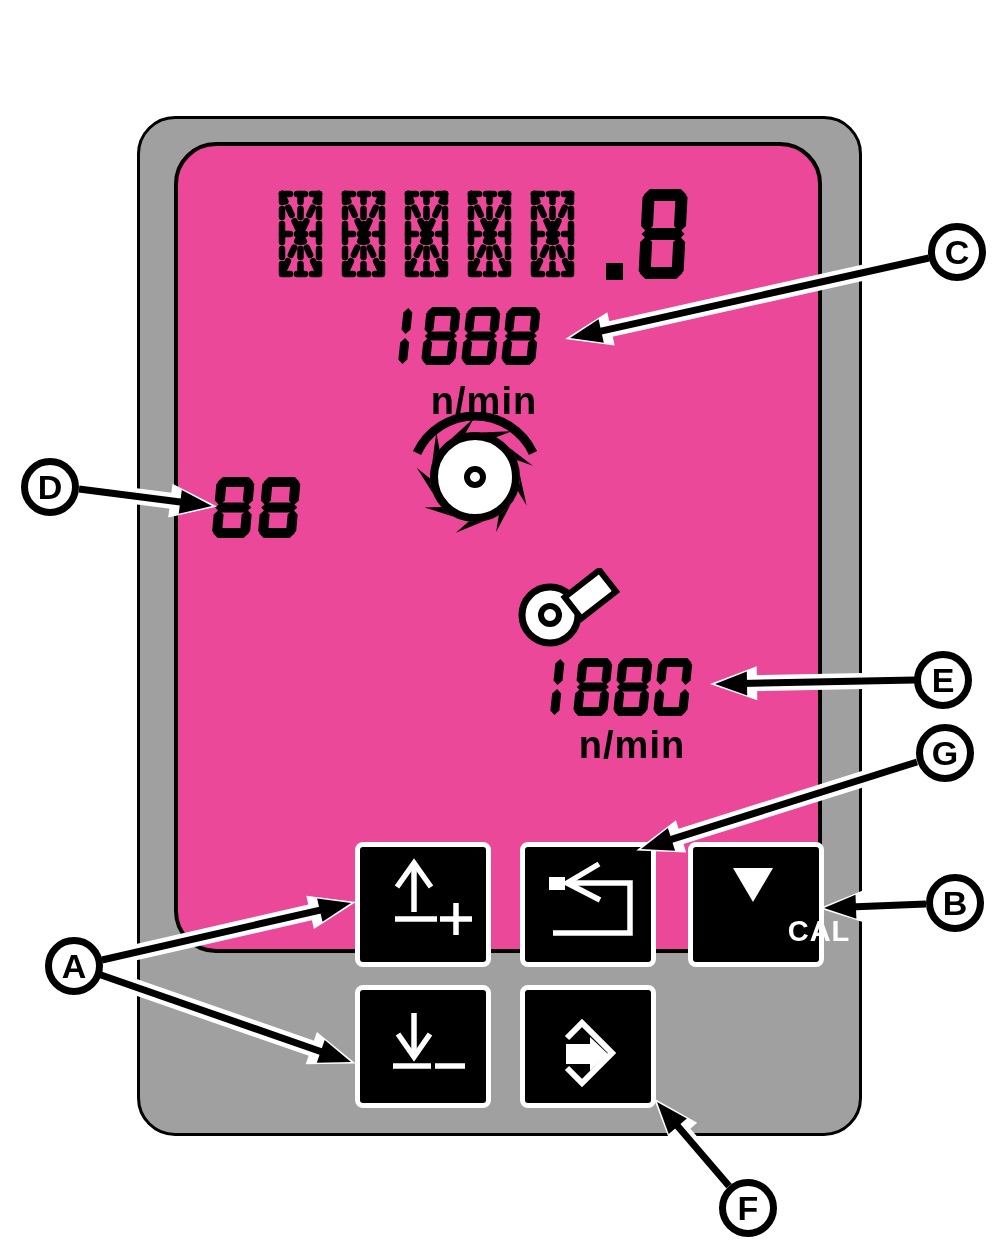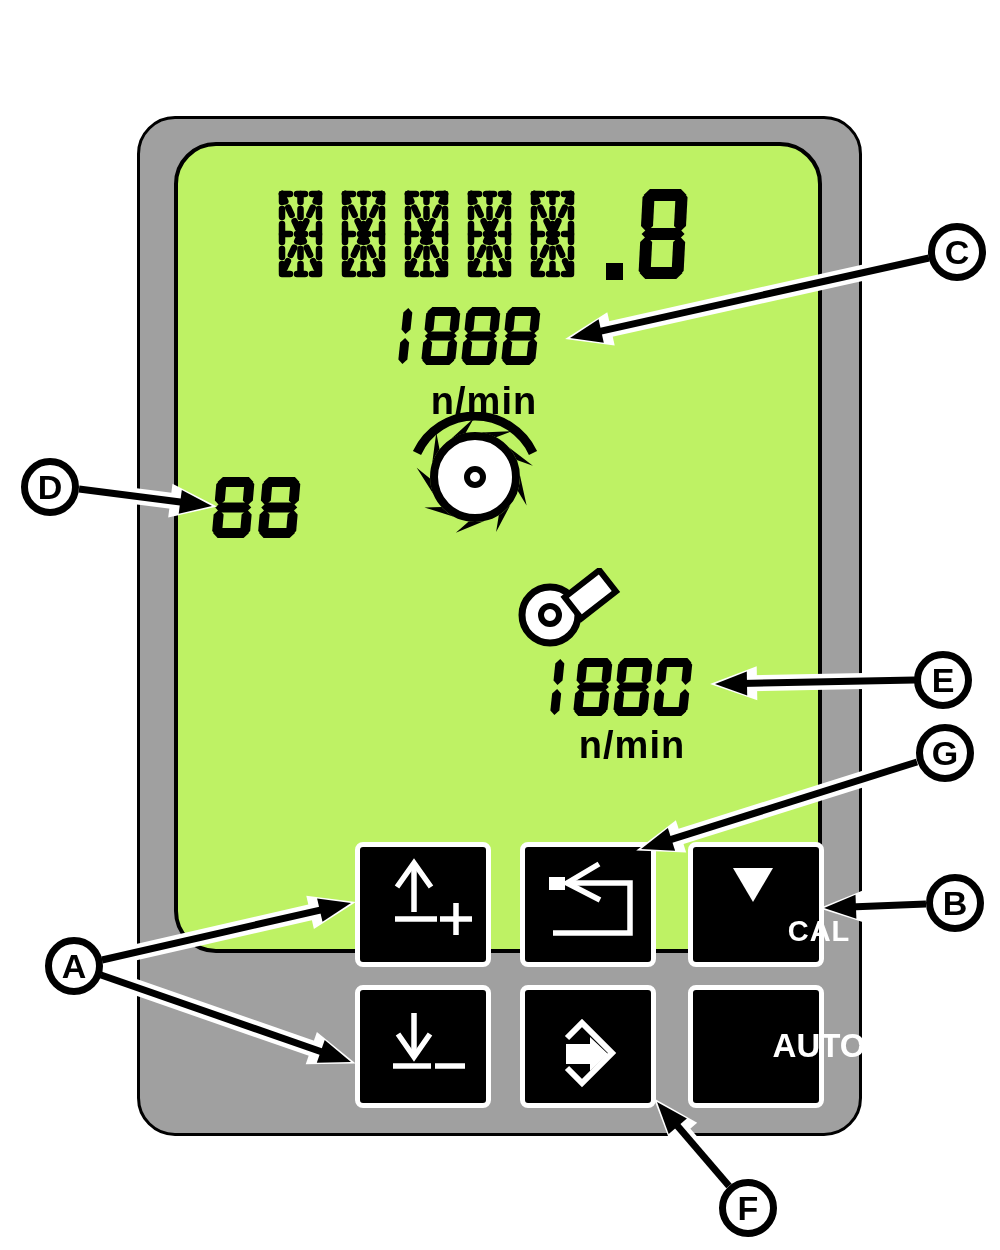--- a/index.html
+++ b/index.html
@@ -1,21 +1,21 @@
 <!DOCTYPE html>
 <html><head>
 <meta charset="utf-8">
 <style>
   html,body{margin:0;padding:0;background:#fff;}
   .stage{position:relative;width:1000px;height:1250px;background:#fff;
          font-family:"Liberation Sans",sans-serif;overflow:hidden;}
   .device{position:absolute;left:137px;top:116px;width:725px;height:1020px;
           background:#a0a0a0;border:3px solid #000;border-radius:38px;box-sizing:border-box;}
   .screen{position:absolute;left:34px;top:23px;width:648px;height:811px;
-          background:#bef264;border:4px solid #000;border-radius:42px;box-sizing:border-box;}
+          background:#ec4899;border:4px solid #000;border-radius:42px;box-sizing:border-box;}
   .disp{position:absolute;}
   .unit{position:absolute;width:160px;text-align:center;font-weight:700;
         font-size:38px;color:#000;letter-spacing:1px;}
   .btn{position:absolute;width:136px;background:#000;border:5px solid #fff;
        border-radius:8px;box-sizing:border-box;padding:0;cursor:pointer;}
   .btn svg{position:absolute;left:-5px;top:-5px;}
   .btn .cal-label,.btn .auto-label{position:absolute;width:126px;text-align:center;
        color:#fff;font-weight:700;font-family:"Liberation Sans",sans-serif;}
   .cal-label{top:68px;font-size:29px;letter-spacing:1px;}
   .auto-label{top:37px;font-size:33px;letter-spacing:0px;}
@@ -288,23 +288,20 @@
     </button>
 
     <button class="btn" style="left:380px;top:866px;height:123px;">
       <svg width="136" height="123" viewBox="0 0 136 123">
         <path d="M47 53 L62 38 L92 68 L62 98 L47 83" fill="none" stroke="#fff" stroke-width="6"></path>
         <rect x="46" y="59" width="25" height="20" fill="#fff"></rect>
         <polygon points="70,52 70,86 88,69" fill="#fff"></polygon>
       </svg>
     </button>
 
-    <button class="btn" style="left:548px;top:866px;height:123px;">
-      <span class="auto-label">AUTO</span>
-    </button>
   </div>
 
   <svg class="overlay" id="arrows-overlay" width="1000" height="1250" viewBox="0 0 1000 1250">
       <line x1="102.0" y1="960.0" x2="329.6" y2="907.9" stroke="#fff" stroke-width="16"></line>
       <polygon points="355.9,901.9 313.9,928.9 306.3,895.8" fill="#fff"></polygon>
       <line x1="101.0" y1="975.0" x2="330.2" y2="1054.8" stroke="#fff" stroke-width="16"></line>
       <polygon points="355.7,1063.6 305.7,1064.3 316.9,1032.1" fill="#fff"></polygon>
       <line x1="926.0" y1="904.0" x2="846.0" y2="907.1" stroke="#fff" stroke-width="16"></line>
       <polygon points="819.0,908.2 865.3,889.4 866.6,923.3" fill="#fff"></polygon>
       <line x1="929.0" y1="258.0" x2="591.5" y2="333.2" stroke="#fff" stroke-width="16"></line>

